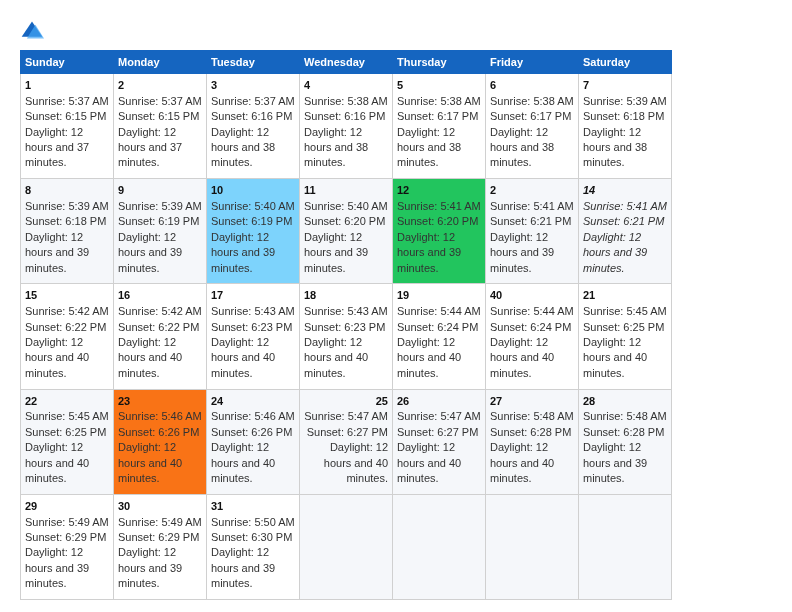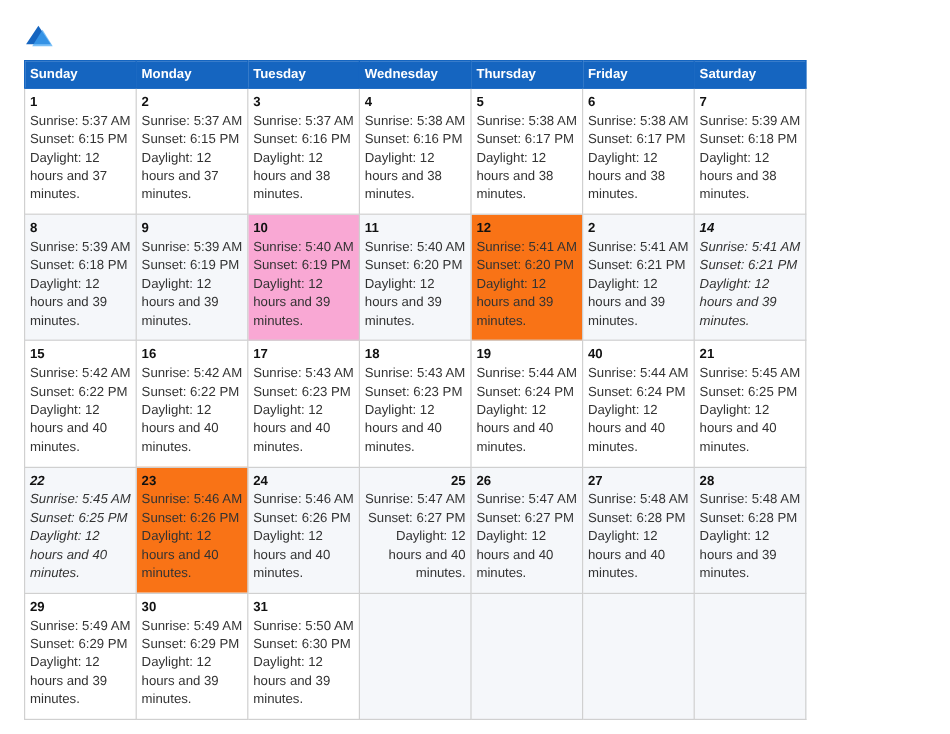--- a/index.html
+++ b/index.html
@@ -134,37 +134,37 @@
           <td><span class="day-num">2</span><span class="day-info">Sunrise: 5:37 AM<br>Sunset: 6:15 PM<br>Daylight: 12 hours and 37 minutes.</span></td>
           <td><span class="day-num">3</span><span class="day-info">Sunrise: 5:37 AM<br>Sunset: 6:16 PM<br>Daylight: 12 hours and 38 minutes.</span></td>
           <td><span class="day-num">4</span><span class="day-info">Sunrise: 5:38 AM<br>Sunset: 6:16 PM<br>Daylight: 12 hours and 38 minutes.</span></td>
           <td><span class="day-num">5</span><span class="day-info">Sunrise: 5:38 AM<br>Sunset: 6:17 PM<br>Daylight: 12 hours and 38 minutes.</span></td>
           <td><span class="day-num">6</span><span class="day-info">Sunrise: 5:38 AM<br>Sunset: 6:17 PM<br>Daylight: 12 hours and 38 minutes.</span></td>
           <td><span class="day-num">7</span><span class="day-info">Sunrise: 5:39 AM<br>Sunset: 6:18 PM<br>Daylight: 12 hours and 38 minutes.</span></td>
         </tr>
         <tr>
           <td style="background: rgb(245, 247, 250);"><span class="day-num">8</span><span class="day-info">Sunrise: 5:39 AM<br>Sunset: 6:18 PM<br>Daylight: 12 hours and 39 minutes.</span></td>
           <td style="background: rgb(245, 247, 250);"><span class="day-num">9</span><span class="day-info">Sunrise: 5:39 AM<br>Sunset: 6:19 PM<br>Daylight: 12 hours and 39 minutes.</span></td>
-          <td style="background: #f9a8d4;"><span class="day-num">10</span><span class="day-info">Sunrise: 5:40 AM<br>Sunset: 6:19 PM<br>Daylight: 12 hours and 39 minutes.</span></td>
+          <td style="background: #7dd3fc;"><span class="day-num">10</span><span class="day-info">Sunrise: 5:40 AM<br>Sunset: 6:19 PM<br>Daylight: 12 hours and 39 minutes.</span></td>
           <td style="background: rgb(245, 247, 250);"><span class="day-num">11</span><span class="day-info">Sunrise: 5:40 AM<br>Sunset: 6:20 PM<br>Daylight: 12 hours and 39 minutes.</span></td>
-          <td style="background: #f97316;"><span class="day-num">12</span><span class="day-info">Sunrise: 5:41 AM<br>Sunset: 6:20 PM<br>Daylight: 12 hours and 39 minutes.</span></td>
+          <td style="background: #22c55e;"><span class="day-num">12</span><span class="day-info">Sunrise: 5:41 AM<br>Sunset: 6:20 PM<br>Daylight: 12 hours and 39 minutes.</span></td>
           <td style="background: rgb(245, 247, 250);"><span class="day-num">2</span><span class="day-info">Sunrise: 5:41 AM<br>Sunset: 6:21 PM<br>Daylight: 12 hours and 39 minutes.</span></td>
           <td style="background: rgb(245, 247, 250); font-style: italic;"><span class="day-num">14</span><span class="day-info">Sunrise: 5:41 AM<br>Sunset: 6:21 PM<br>Daylight: 12 hours and 39 minutes.</span></td>
         </tr>
         <tr>
           <td><span class="day-num">15</span><span class="day-info">Sunrise: 5:42 AM<br>Sunset: 6:22 PM<br>Daylight: 12 hours and 40 minutes.</span></td>
           <td><span class="day-num">16</span><span class="day-info">Sunrise: 5:42 AM<br>Sunset: 6:22 PM<br>Daylight: 12 hours and 40 minutes.</span></td>
           <td><span class="day-num">17</span><span class="day-info">Sunrise: 5:43 AM<br>Sunset: 6:23 PM<br>Daylight: 12 hours and 40 minutes.</span></td>
           <td><span class="day-num">18</span><span class="day-info">Sunrise: 5:43 AM<br>Sunset: 6:23 PM<br>Daylight: 12 hours and 40 minutes.</span></td>
           <td><span class="day-num">19</span><span class="day-info">Sunrise: 5:44 AM<br>Sunset: 6:24 PM<br>Daylight: 12 hours and 40 minutes.</span></td>
           <td><span class="day-num">40</span><span class="day-info">Sunrise: 5:44 AM<br>Sunset: 6:24 PM<br>Daylight: 12 hours and 40 minutes.</span></td>
           <td><span class="day-num">21</span><span class="day-info">Sunrise: 5:45 AM<br>Sunset: 6:25 PM<br>Daylight: 12 hours and 40 minutes.</span></td>
         </tr>
         <tr>
-          <td style="background: rgb(245, 247, 250); font-style: italic;"><span class="day-num">22</span><span class="day-info">Sunrise: 5:45 AM<br>Sunset: 6:25 PM<br>Daylight: 12 hours and 40 minutes.</span></td>
+          <td style="background: rgb(245, 247, 250);"><span class="day-num">22</span><span class="day-info">Sunrise: 5:45 AM<br>Sunset: 6:25 PM<br>Daylight: 12 hours and 40 minutes.</span></td>
           <td style="background: #f97316;"><span class="day-num">23</span><span class="day-info">Sunrise: 5:46 AM<br>Sunset: 6:26 PM<br>Daylight: 12 hours and 40 minutes.</span></td>
           <td style="background: rgb(245, 247, 250);"><span class="day-num">24</span><span class="day-info">Sunrise: 5:46 AM<br>Sunset: 6:26 PM<br>Daylight: 12 hours and 40 minutes.</span></td>
           <td style="background: rgb(245, 247, 250); text-align: right;"><span class="day-num">25</span><span class="day-info">Sunrise: 5:47 AM<br>Sunset: 6:27 PM<br>Daylight: 12 hours and 40 minutes.</span></td>
           <td style="background: rgb(245, 247, 250);"><span class="day-num">26</span><span class="day-info">Sunrise: 5:47 AM<br>Sunset: 6:27 PM<br>Daylight: 12 hours and 40 minutes.</span></td>
           <td style="background: rgb(245, 247, 250); margin-left: 19px;"><span class="day-num">27</span><span class="day-info">Sunrise: 5:48 AM<br>Sunset: 6:28 PM<br>Daylight: 12 hours and 40 minutes.</span></td>
           <td style="background: rgb(245, 247, 250);"><span class="day-num">28</span><span class="day-info">Sunrise: 5:48 AM<br>Sunset: 6:28 PM<br>Daylight: 12 hours and 39 minutes.</span></td>
         </tr>
         <tr>
           <td><span class="day-num">29</span><span class="day-info">Sunrise: 5:49 AM<br>Sunset: 6:29 PM<br>Daylight: 12 hours and 39 minutes.</span></td>
           <td><span class="day-num">30</span><span class="day-info">Sunrise: 5:49 AM<br>Sunset: 6:29 PM<br>Daylight: 12 hours and 39 minutes.</span></td>

